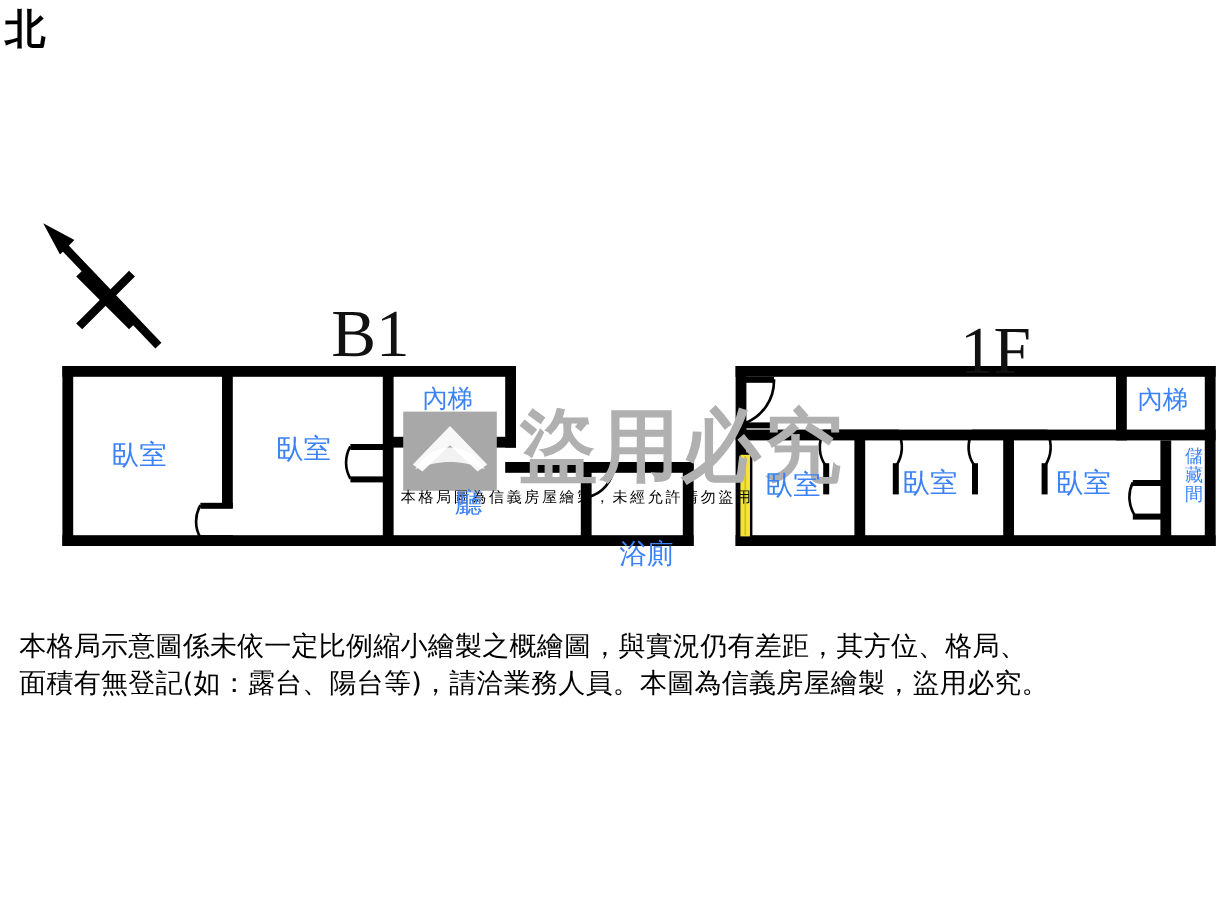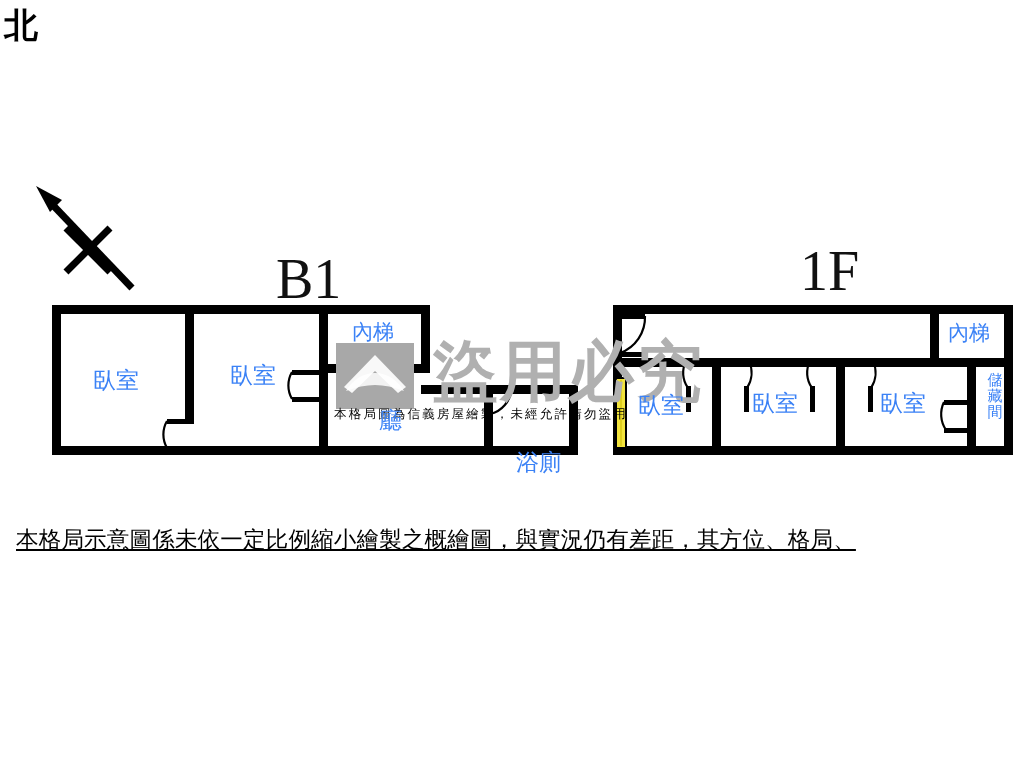--- a/index.html
+++ b/index.html
@@ -39,21 +39,21 @@
   
   .floor-title {
     position: absolute;
     font-family: "Liberation Serif", "DejaVu Serif", serif;
     font-size: 56px;
     color: #111;
     line-height: 1;
     white-space: nowrap;
   }
   #title-b1 { left: 276px; top: 251px; }
-  #title-1f { left: 800px; top: 243px; }
+  #title-1f { left: 800px; top: 265px; }
 
   
   .room-label {
     position: absolute;
     font-family: "DejaVu Sans", sans-serif;
     font-size: 23px;
     color: #3b82f6;
     line-height: 1.05;
     white-space: nowrap;
     text-align: center;
@@ -100,21 +100,20 @@
   
   #disclaimer {
     position: absolute;
     left: 16px; top: 524px;
     width: 994px;
     font-family: "DejaVu Sans", sans-serif;
     font-size: 22.5px;
     color: #000;
     line-height: 1.38;
     letter-spacing: 0.2px;
-    text-decoration: underline;
   }
   #disclaimer div { white-space: nowrap; }
 </style>
 </head>
 <body>
 
 <div id="canvas">
 
   <svg class="layer" viewBox="0 0 1024 768">
 
@@ -254,15 +253,16 @@
   <div class="room-label" style="left:516px; top:410px;margin-top:40px;">浴廁</div>
 
   <div class="room-label" style="left:638px; top:393px;">臥室</div>
   <div class="room-label" style="left:752px; top:391px;">臥室</div>
   <div class="room-label" style="left:880px; top:391px;">臥室</div>
   <div class="room-label small" style="left:948px; top:322px;">內梯</div>
   <div class="room-label vertical" style="left:983px; top:372px;">儲藏間</div>
 
   <div id="disclaimer">
     <div>本格局示意圖係未依一定比例縮小繪製之概繪圖，與實況仍有差距，其方位、格局、</div>
+    <div>面積有無登記(如：露台、陽台等)，請洽業務人員。本圖為信義房屋繪製，盜用必究。</div>
   </div>
 
 </div>
 
 </body></html>

